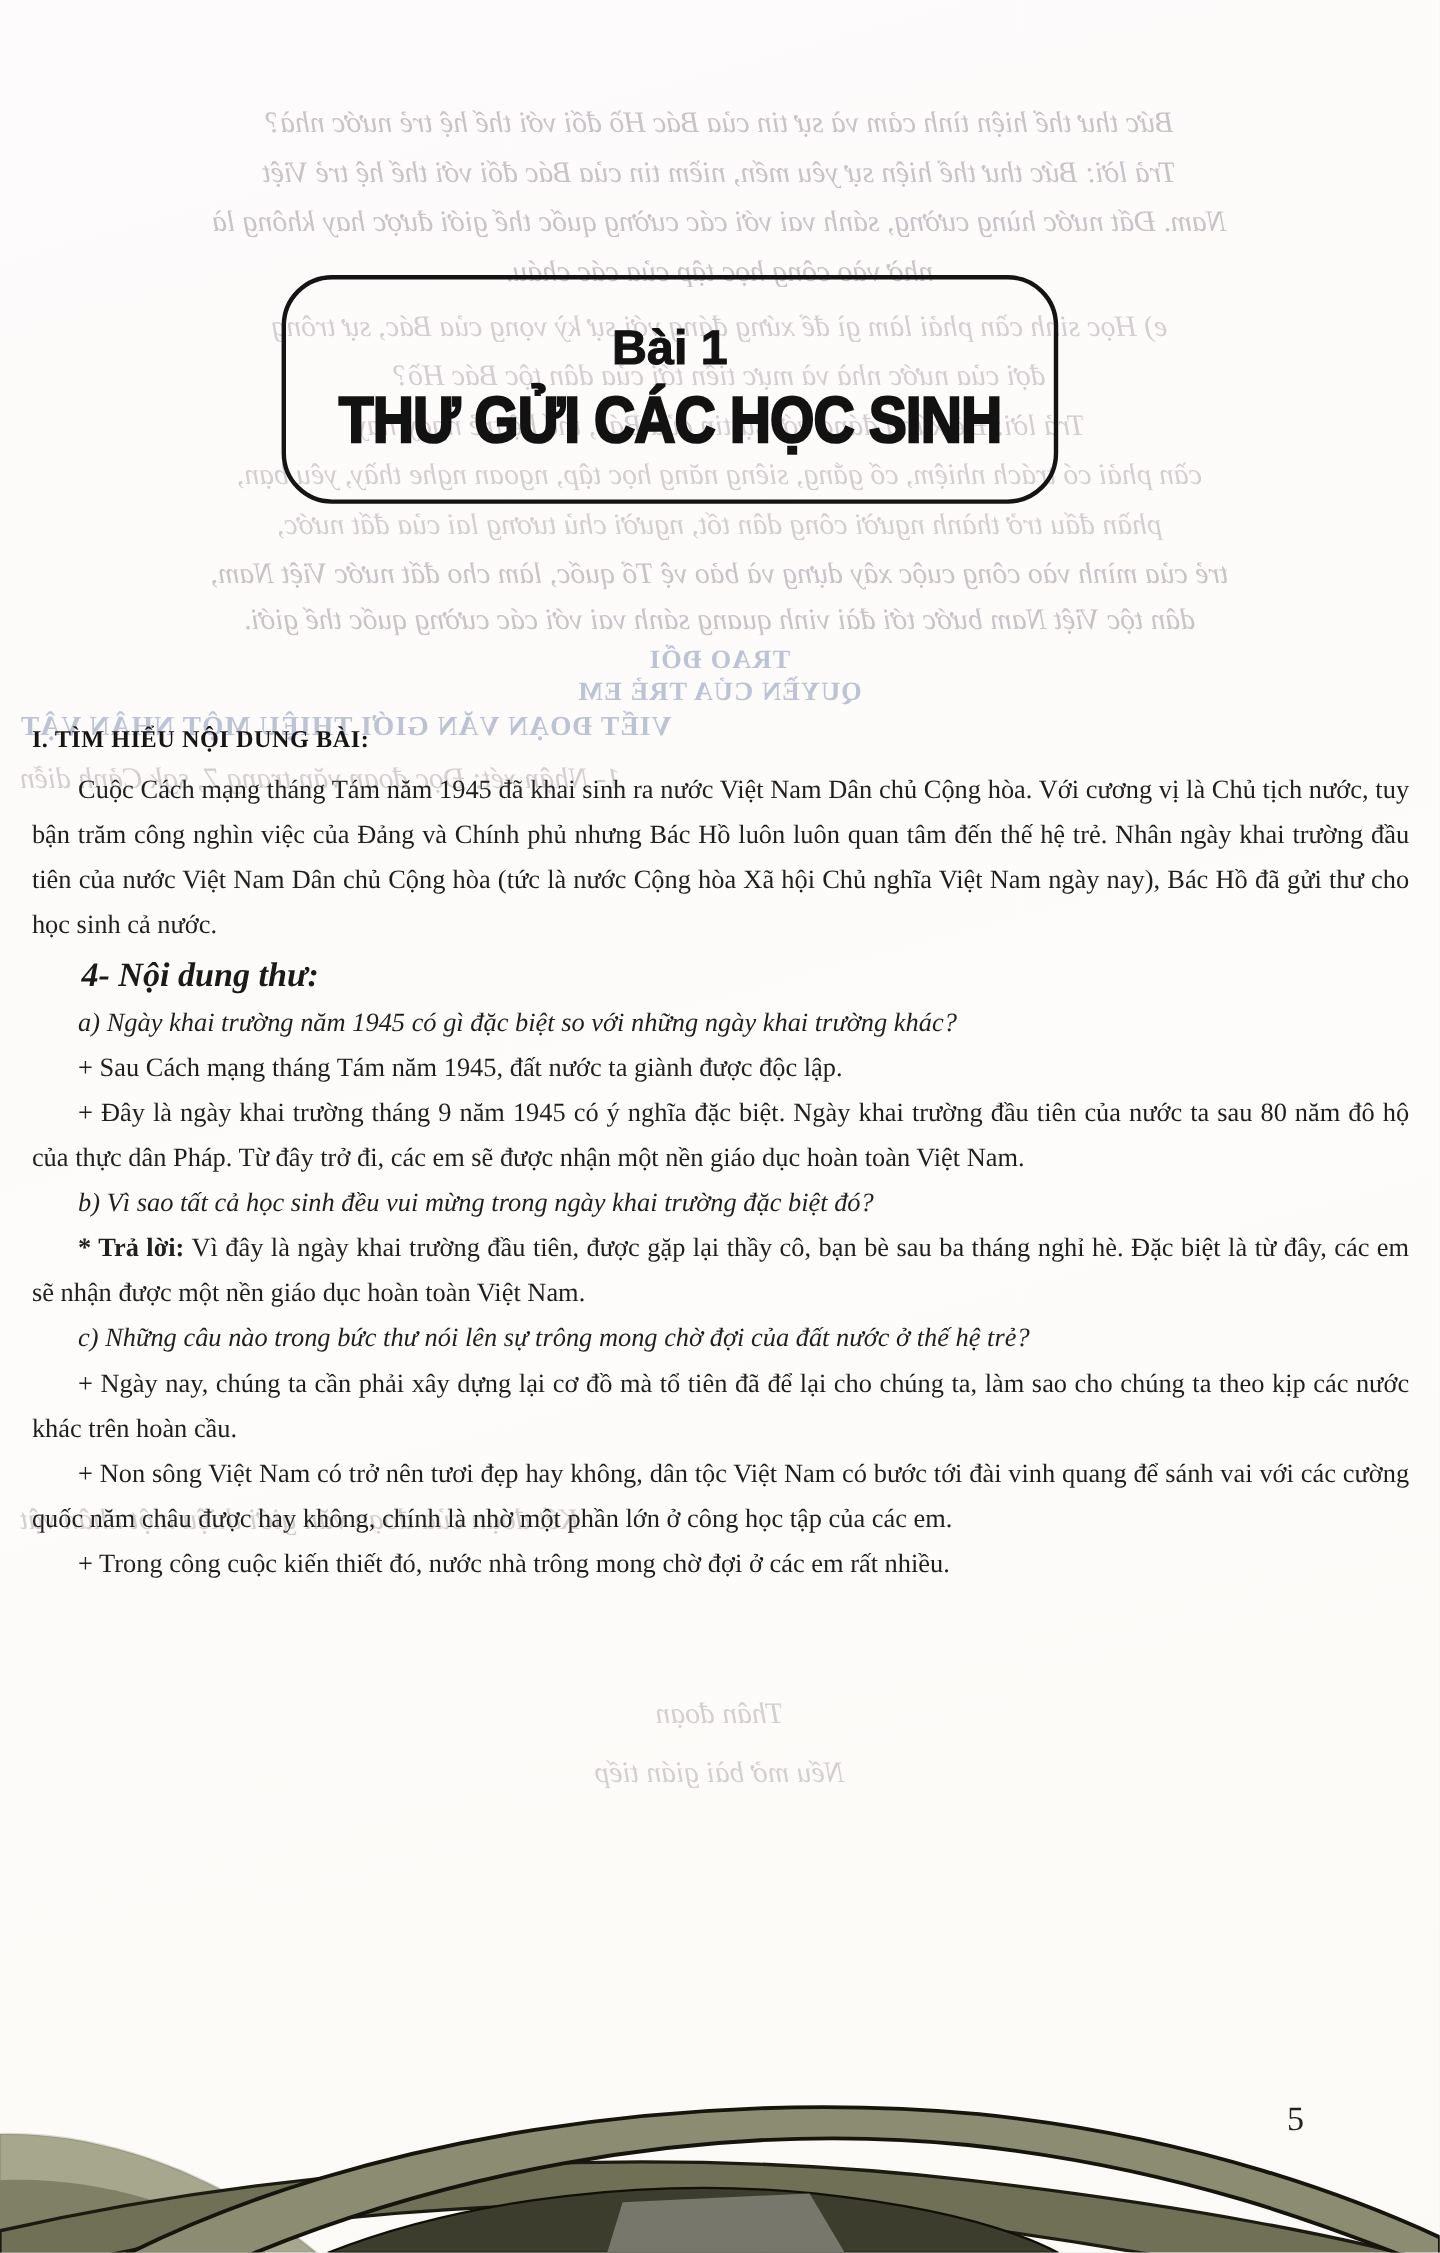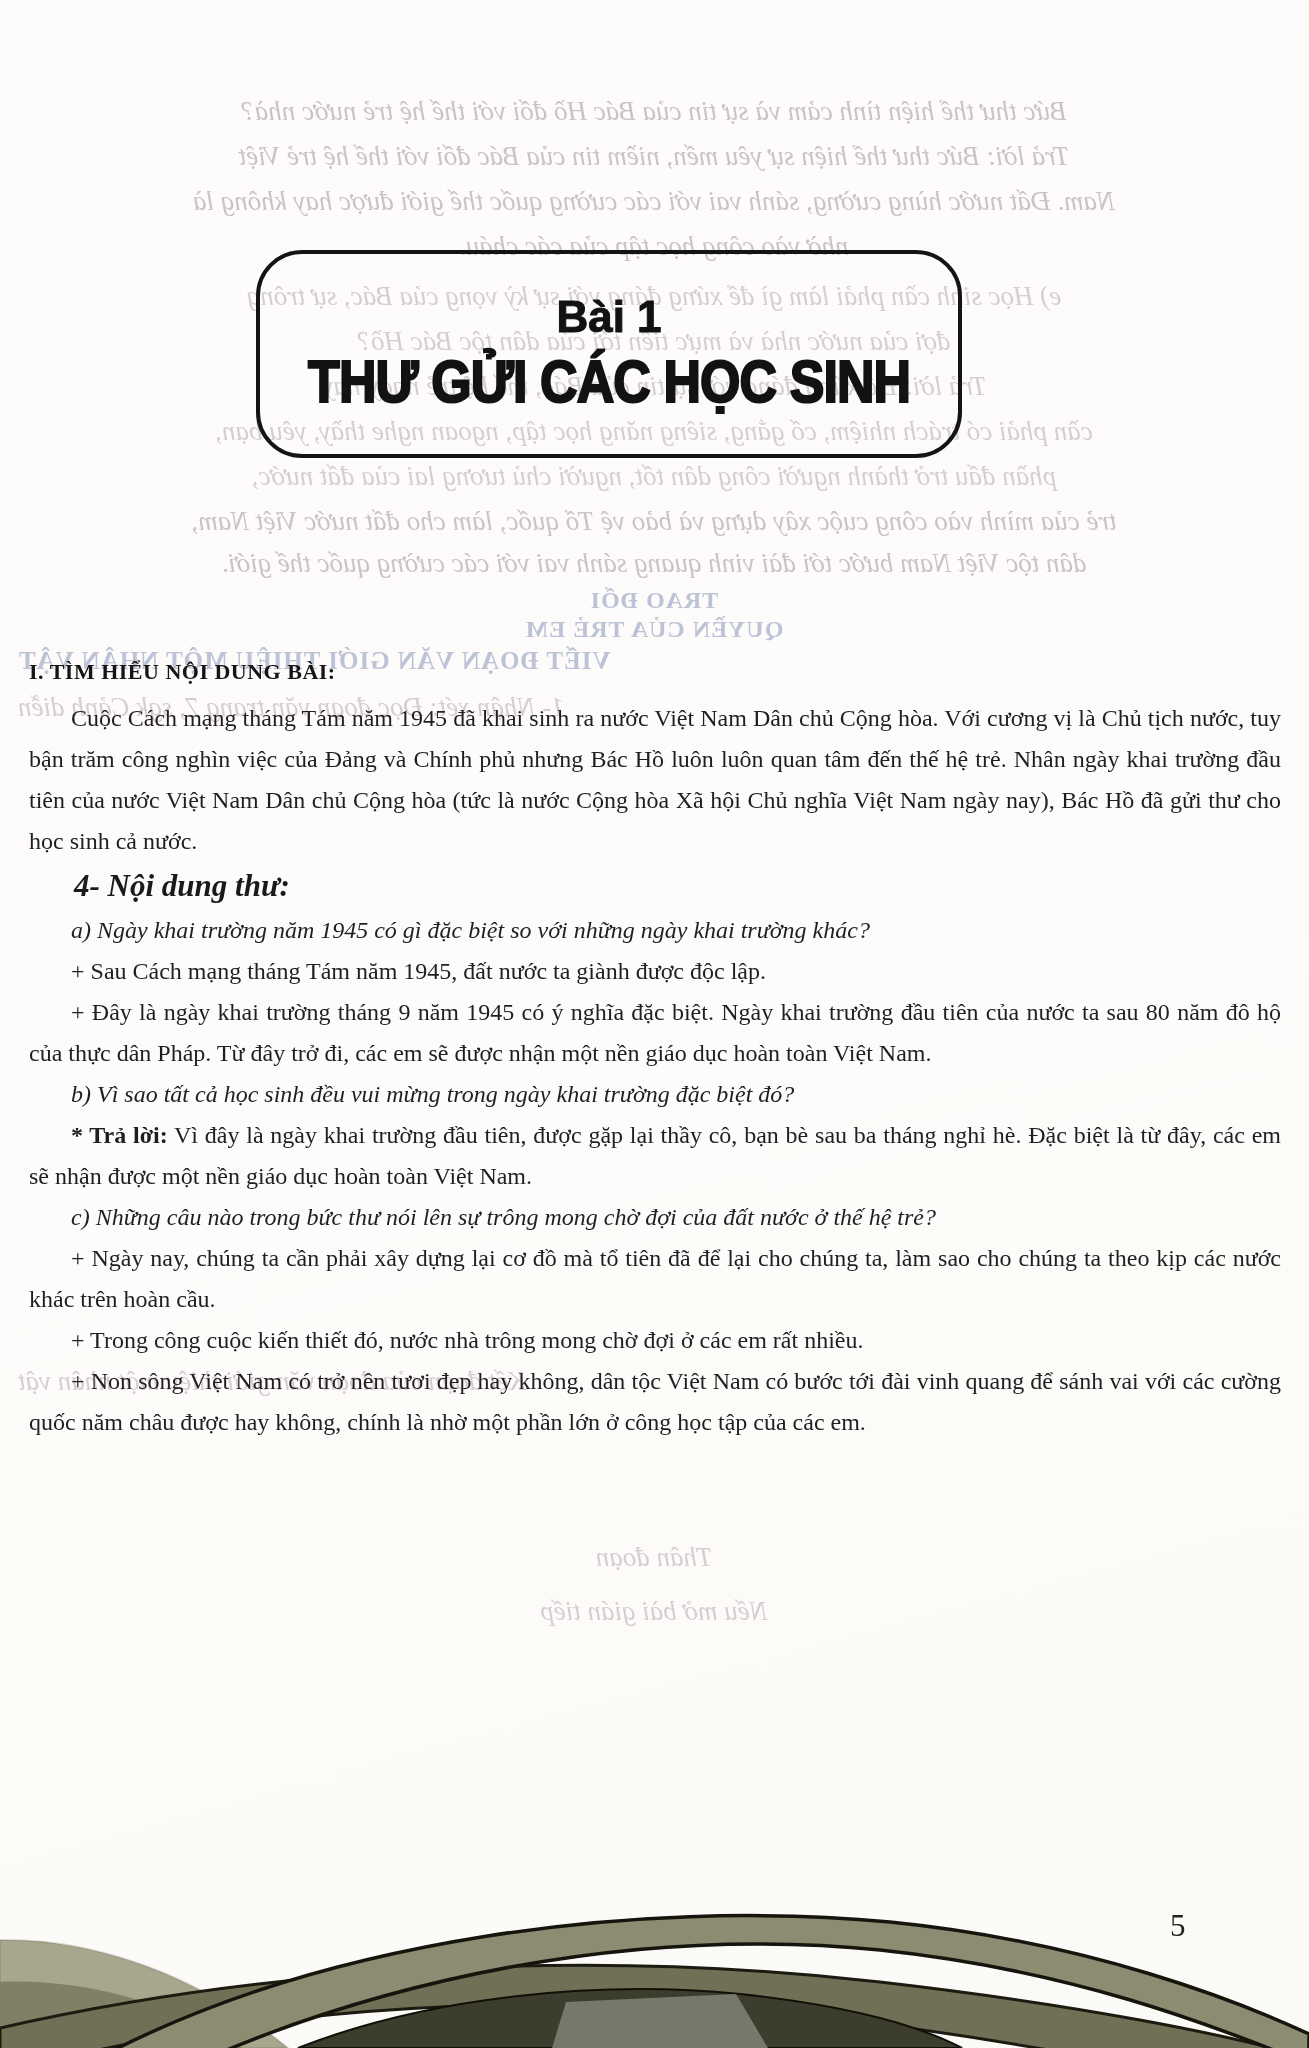--- a/index.html
+++ b/index.html
@@ -106,22 +106,22 @@
 
     <p class="q">a) Ngày khai trường năm 1945 có gì đặc biệt so với những ngày khai trường khác?</p>
     <p class="body">+ Sau Cách mạng tháng Tám năm 1945, đất nước ta giành được độc lập.</p>
     <p class="body">+ Đây là ngày khai trường tháng 9 năm 1945 có ý nghĩa đặc biệt. Ngày khai trường đầu tiên của nước ta sau 80 năm đô hộ của thực dân Pháp. Từ đây trở đi, các em sẽ được nhận một nền giáo dục hoàn toàn Việt Nam.</p>
 
     <p class="q">b) Vì sao tất cả học sinh đều vui mừng trong ngày khai trường đặc biệt đó?</p>
     <p class="body"><b class="alabel">* Trả lời:</b> <span>Vì đây là ngày khai trường đầu tiên, được gặp lại thầy cô, bạn bè sau ba tháng nghỉ hè. Đặc biệt là từ đây, các em sẽ nhận được một nền giáo dục hoàn toàn Việt Nam.</span></p>
 
     <p class="q">c) Những câu nào trong bức thư nói lên sự trông mong chờ đợi của đất nước ở thế hệ trẻ?</p>
     <p class="body">+ Ngày nay, chúng ta cần phải xây dựng lại cơ đồ mà tổ tiên đã để lại cho chúng ta, làm sao cho chúng ta theo kịp các nước khác trên hoàn cầu.</p>
+    <p class="body">+ Non sông Việt Nam có trở nên tươi đẹp hay không, dân tộc Việt Nam có bước tới đài vinh quang để sánh vai với các cường quốc năm châu được hay không, chính là nhờ một phần lớn ở công học tập của các em.</p>
     <p class="body">+ Trong công cuộc kiến thiết đó, nước nhà trông mong chờ đợi ở các em rất nhiều.</p>
-    <p class="body">+ Non sông Việt Nam có trở nên tươi đẹp hay không, dân tộc Việt Nam có bước tới đài vinh quang để sánh vai với các cường quốc năm châu được hay không, chính là nhờ một phần lớn ở công học tập của các em.</p>
   </div>
 
   <div class="pagenum">5</div>
 
   <svg class="deco" viewBox="0 0 1309 170" preserveAspectRatio="none">
     <path d="M0 62 C 95 60 200 98 288 170 L 0 170 Z" fill="#a6a78d" stroke="#55564233" stroke-width="2"></path>
     <path d="M0 104 C 88 100 178 128 242 170 L 0 170 Z" fill="#7f8066"></path>
     <path d="M0 150 C 300 82 620 74 880 104 C 1080 127 1230 157 1309 180 L 1309 226 C 1180 196 1020 162 830 140 C 560 112 260 124 0 196 Z" fill="#6f7056" stroke="#1b1b11" stroke-width="3"></path>
     <path d="M 298 170 C 430 118 600 102 740 116 C 850 128 920 148 962 170 Z" fill="#3c3d2c" stroke="#101008" stroke-width="2"></path>
     <path d="M 552 170 L 566 124 L 736 116 L 768 170 Z" fill="#77786b"></path>

